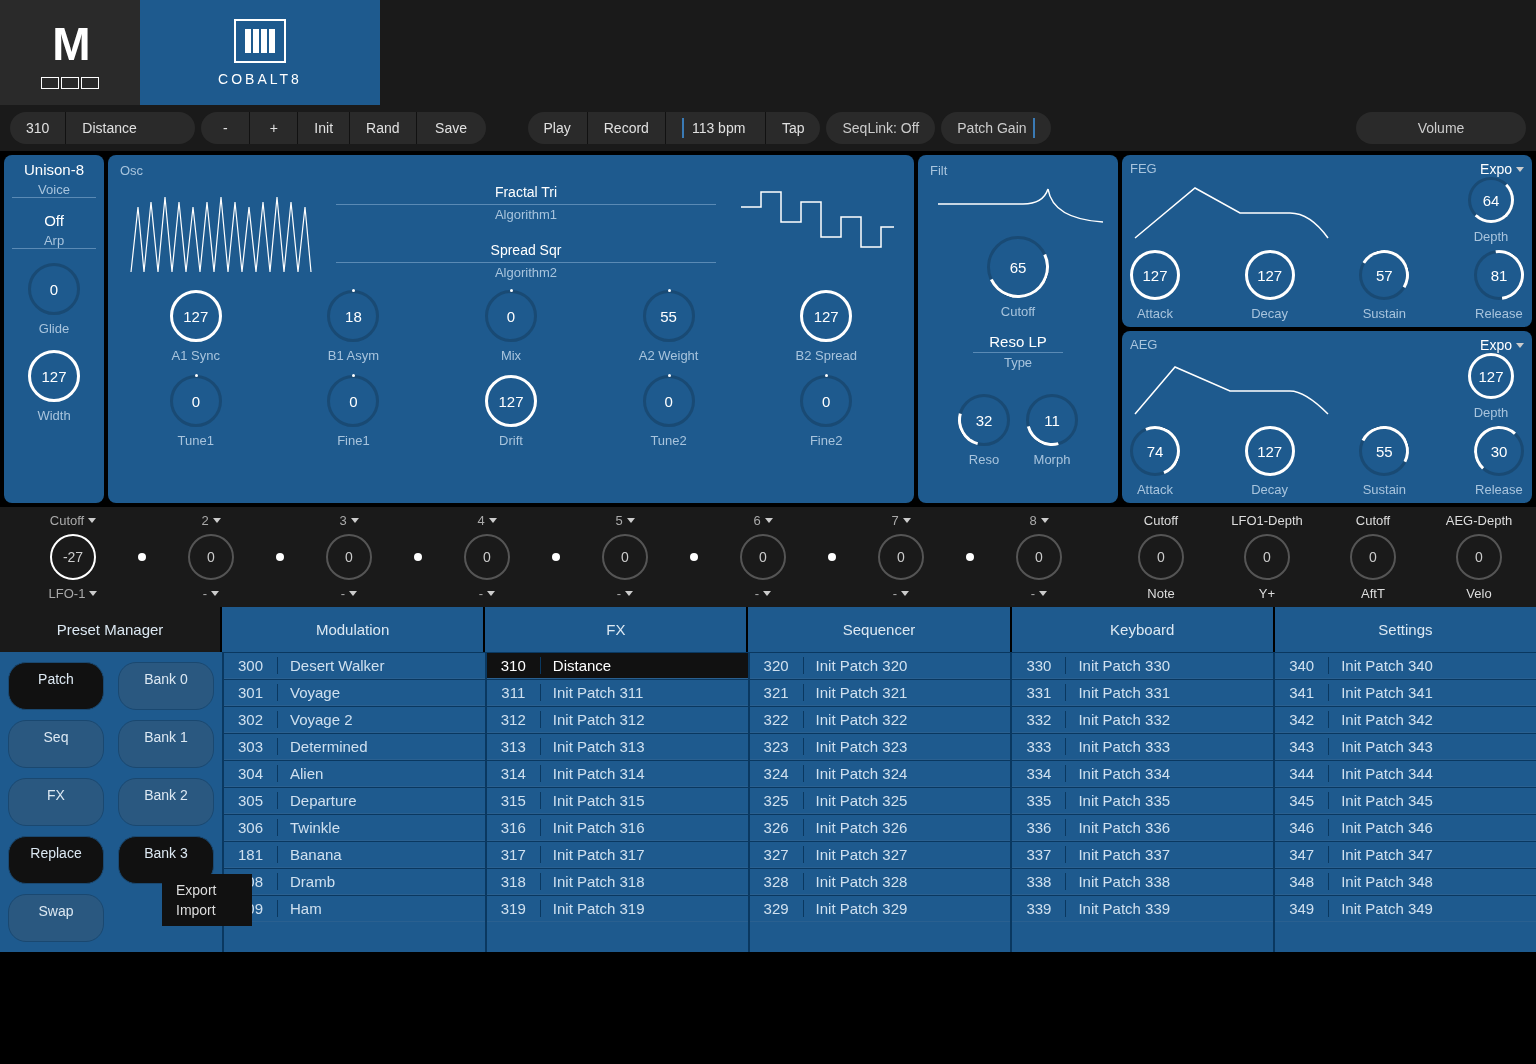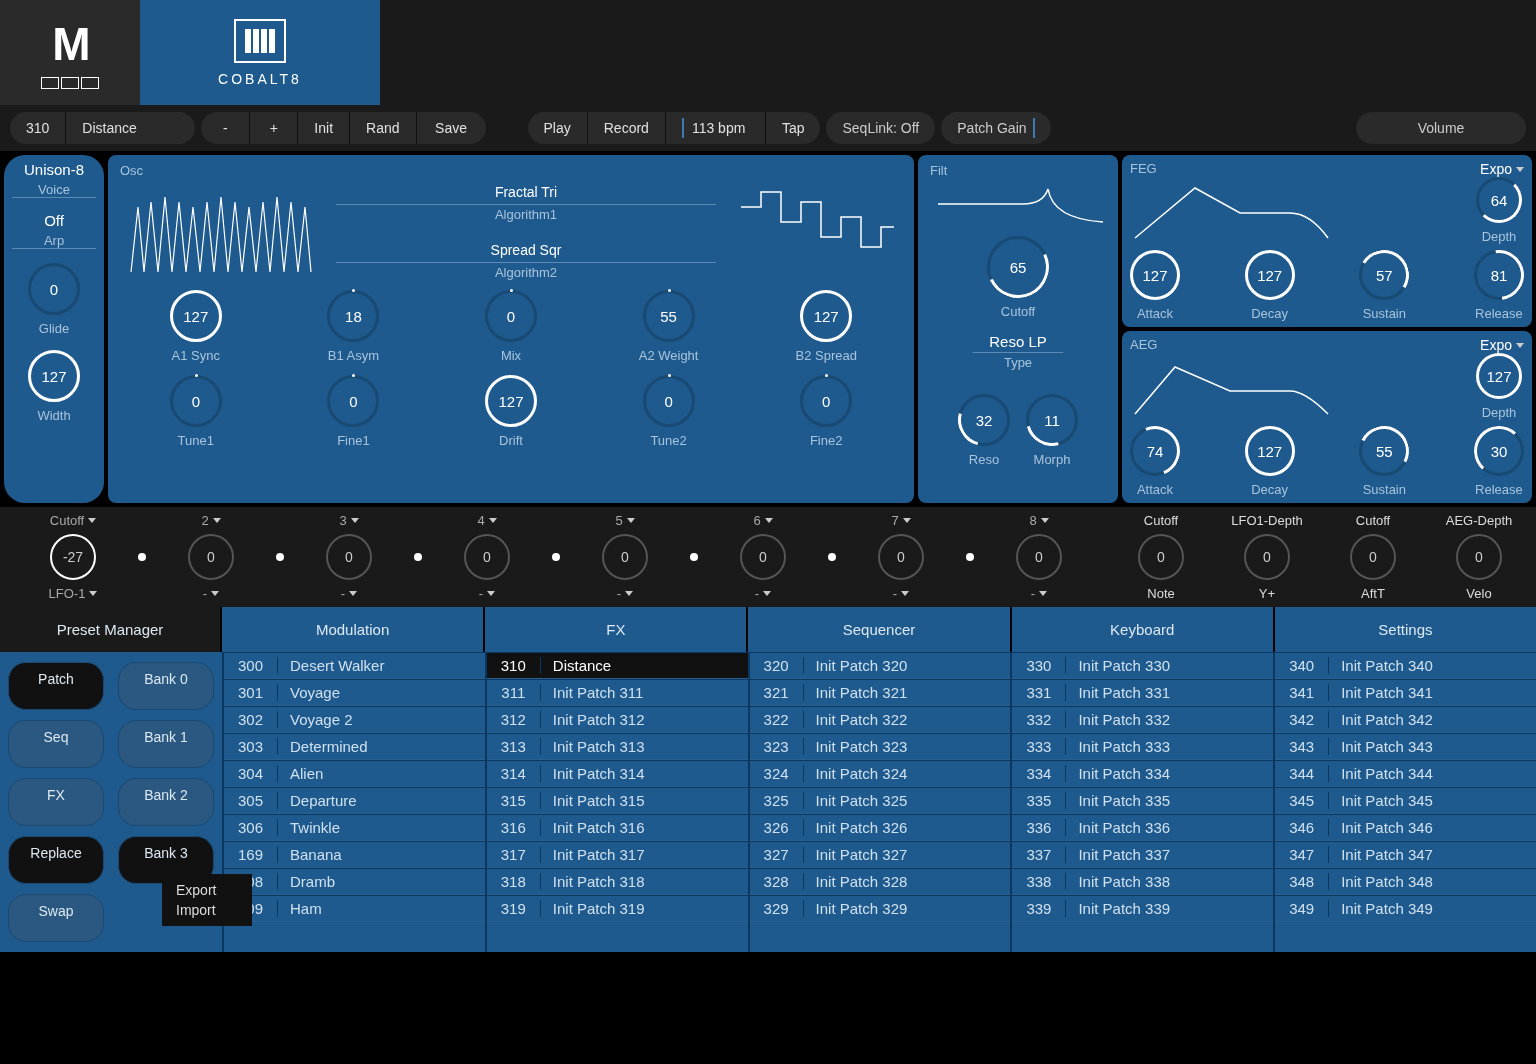--- a/index.html
+++ b/index.html
@@ -16,21 +16,21 @@
 .product-icon .keys span { width:6px; height:24px; background:#fff; }
 .product-name { color:#fff; font-size:14px; letter-spacing:3px; }
 .toolbar { height:46px; background:#1a1a1a; display:flex; align-items:center; gap:6px; padding:0 10px; }
 .tb-btn { background:#2a2a2a; border-radius:18px; height:32px; display:flex; align-items:center; justify-content:center; color:#ccc; cursor:pointer; padding:0 16px; font-size:14px; }
 .tb-pill-group { display:flex; background:#2a2a2a; border-radius:18px; overflow:hidden; height:32px; }
 .tb-pill-group .tb-seg { padding:0 16px; display:flex; align-items:center; border-left:1px solid #111; cursor:pointer; }
 .tb-pill-group .tb-seg:first-child { border-left:none; }
 .vol-bar { display:inline-block; width:2px; height:20px; background:#3a7ab5; margin-left:6px; }
 .main-row { display:flex; gap:4px; padding:4px; }
 .subpanel { border-radius:8px; padding:6px 8px; }
-.voice-col { width:100px; display:flex; flex-direction:column; gap:14px;border-radius:21px; }
+.voice-col { width:100px; display:flex; flex-direction:column; gap:14px; }
 .vc-item { text-align:center; }
 .vc-val { color:#fff; font-size:15px; }
 .vc-lbl { color:#a8c4dd; font-size:13px; margin-top:2px; }
 .vc-hr { border-bottom:1px solid #5a8ab5; margin-top:4px; }
 .knob-wrapper { display:flex; flex-direction:column; align-items:center; gap:6px; }
 .knob { width:52px; height:52px; border-radius:50%; border:3px solid #194a74; position:relative; display:flex; align-items:center; justify-content:center; color:#fff; font-size:15px; background:transparent; }
 .knob.active { border-color:#fff; }
 .knob .arc { position:absolute; inset:-3px; border:3px solid transparent; border-top-color:#fff; border-right-color:#fff; border-radius:50%; transform:rotate(-45deg); }
 .knob-lbl { color:#a8c4dd; font-size:13px; }
 .osc-panel { flex:1; }
@@ -49,21 +49,21 @@
 .filt-type .vc-val { border-bottom:1px solid #5a8ab5; padding-bottom:2px; display:inline-block; min-width:90px; }
 .filt-bottom { display:flex; gap:16px; margin-top:10px; }
 .eg-col { width:410px; display:flex; flex-direction:column; gap:4px; }
 .eg-panel { border-radius:8px; padding:6px 8px; }
 .eg-head { display:flex; justify-content:space-between; align-items:flex-start; }
 .eg-title { color:#a8c4dd; font-size:13px; }
 .eg-right { display:flex; flex-direction:column; align-items:flex-end; gap:2px; }
 .eg-curve-label { color:#fff; font-size:14px; display:flex; align-items:center; gap:4px; }
 .eg-body { display:flex; align-items:center; gap:6px; }
 .eg-shape { width:200px; height:56px; }
-.eg-depth-knob { margin-right:2px; }
+.eg-depth-knob { margin-right:10px; }
 .eg-knobs { display:flex; gap:8px; justify-content:space-between; margin-top:6px; }
 .mod-strip { background:#1a1a1a; display:flex; padding:6px 8px; gap:8px; align-items:stretch; }
 .mod-slot { flex:1; display:flex; flex-direction:column; align-items:center; gap:6px; position:relative; }
 .mod-top, .mod-bot { color:#aaa; font-size:13px; display:flex; align-items:center; gap:4px; }
 .mod-knob { width:46px; height:46px; border-radius:50%; border:2px solid #555; display:flex; align-items:center; justify-content:center; color:#ccc; font-size:14px; }
 .mod-knob.has { border-color:#fff; }
 .mod-dot { width:8px; height:8px; border-radius:50%; background:#fff; position:absolute; right:-8px; top:50%; margin-top:-4px; }
 .mod-right { display:flex; gap:8px; }
 .mod-right .mod-slot { width:98px; flex:none; }
 .tabs-row { display:flex; background:#000; }
@@ -592,21 +592,21 @@
         </div>
         <div class="bg-row ">
        <div class="num">305</div>
           <div class="name">Departure</div>
         </div>
         <div class="bg-row ">
        <div class="num">306</div>
           <div class="name">Twinkle</div>
         </div>
         <div class="bg-row ">
-       <div class="num">169</div>
+       <div class="num">181</div>
           <div class="name">Banana</div>
         </div>
         <div class="bg-row ">
        <div class="num">308</div>
           <div class="name">Dramb</div>
         </div>
         <div class="bg-row ">
        <div class="num">309</div>
           <div class="name">Ham</div>
         </div>

